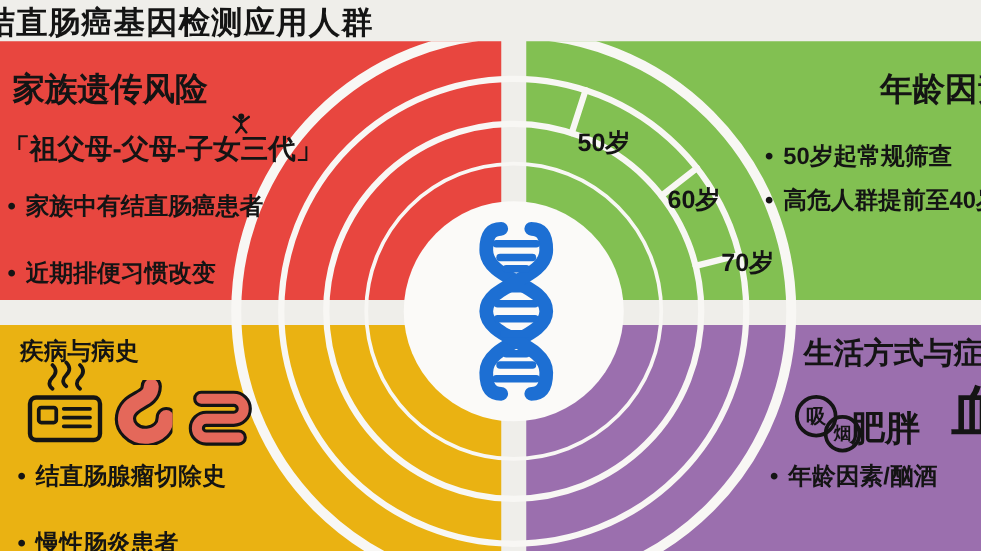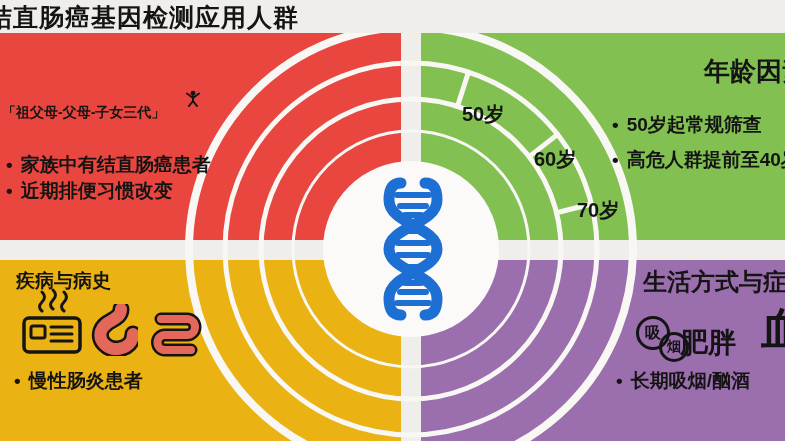--- a/index.html
+++ b/index.html
@@ -21,22 +21,22 @@
   .hub{fill:#fbfaf8;}
   .dna-s{fill:none;stroke:var(--c-dna_blue,#1d6fd3);stroke-width:11;stroke-linecap:round;}
   .dna-r{stroke:var(--c-dna_blue,#1d6fd3);stroke-width:6;stroke-linecap:round;}
   .abs{position:absolute;white-space:nowrap;}
   .main-title{left:-13px;top:1px;font-size:25px;font-weight:800;letter-spacing:1px;}
   .qt{font-weight:800;}
   .t-family{left:10px;top:54px;font-size:26px;}
   .t-age{left:704px;top:54px;font-size:26px;}
   .t-disease{left:16px;top:268px;font-size:19px;}
   .t-life{left:643px;top:266px;font-size:24px;}
-  .gen-line{left:2px;top:104px;font-size:14px;font-weight:800;}
-  .bullets{position:absolute;display:flex;flex-direction:column;gap:0;}
+  .gen-line{left:2px;top:104px;font-size:22px;font-weight:800;}
+  .bullets{position:absolute;display:flex;flex-direction:column;gap:28px;}
   .bl-family{left:6px;top:152px;}
   .bl-age{left:612px;top:112px;gap:9px;}
   .bl-disease{left:14px;top:368px;}
   .bl-life{left:616px;top:368px;}
   .bullet{font-size:19px;font-weight:700;white-space:nowrap;}
   .bullet::before{content:"•";margin-right:8px;}
   .dial{font-size:20px;font-weight:700;}
   .d50{left:462px;top:101px;}
   .d60{left:534px;top:146px;}
   .d70{left:577px;top:197px;}
@@ -88,20 +88,21 @@
       <line class="dna-r" x1="398" y1="255" x2="428" y2="255"></line>
       <line class="dna-r" x1="403" y1="267" x2="423" y2="267"></line>
       <line class="dna-r" x1="405" y1="283" x2="421" y2="283"></line>
       <line class="dna-r" x1="400" y1="292" x2="426" y2="292"></line>
       <line class="dna-r" x1="397" y1="303" x2="429" y2="303"></line>
     </g>
   </svg>
 
   <div class="abs main-title">结直肠癌基因检测应用人群</div>
 
+  <div class="abs qt t-family">家族遗传风险</div>
   <div class="abs gen-line">「祖父母-父母-子女三代」</div>
   <svg class="person-icon" width="18" height="17" viewBox="0 0 18 17">
     <circle cx="9" cy="3.2" r="2.4" fill="#141414"></circle>
     <path d="M9,6 L9,11 M3,3.5 L9,8 M15,3.5 L9,8 M9,11 L5,16 M9,11 L13,16" stroke="#141414" stroke-width="2" fill="none" stroke-linecap="round"></path>
   </svg>
   <div class="bullets bl-family">
     <div class="bullet">家族中有结直肠癌患者</div>
     <div class="bullet">近期排便习惯改变</div>
   </div>
 
@@ -125,25 +126,26 @@
     <svg class="stomach-icon" width="48" height="52" viewBox="0 0 48 52">
       <path d="M31,5 C31,17 15,15 11,27 C8,37 17,46 28,45 C37,44 43,38 43,30" fill="none" stroke="#141414" stroke-width="17" stroke-linecap="round"></path>
       <path d="M31,5 C31,17 15,15 11,27 C8,37 17,46 28,45 C37,44 43,38 43,30" fill="none" stroke="var(--c-icon_coral,#e4685a)" stroke-width="12" stroke-linecap="round"></path>
     </svg>
     <svg class="intestine-icon" width="54" height="48" viewBox="0 0 54 48">
       <path d="M11,9 H37 A8,8 0 0 1 37,25 H15 A7.5,7.5 0 0 0 15,40 H41" fill="none" stroke="#141414" stroke-width="13" stroke-linecap="round" stroke-linejoin="round"></path>
       <path d="M11,9 H37 A8,8 0 0 1 37,25 H15 A7.5,7.5 0 0 0 15,40 H41" fill="none" stroke="var(--c-icon_coral,#e4685a)" stroke-width="8" stroke-linecap="round" stroke-linejoin="round"></path>
     </svg>
   </div>
   <div class="bullets bl-disease">
+    <div class="bullet">结直肠腺瘤切除史</div>
     <div class="bullet">慢性肠炎患者</div>
   </div>
 
   <div class="abs qt t-life">生活方式与症状</div>
   <div class="smoke-circle sc1">吸</div>
   <div class="smoke-circle sc2">烟</div>
   <div class="abs obesity">肥胖</div>
   <div class="abs blood">血</div>
   <div class="bullets bl-life">
-    <div class="bullet">长期吸烟/酗酒</div>
+    <div class="bullet">年龄因素/酗酒</div>
   </div>
 
 </div>
 
 </body></html>

